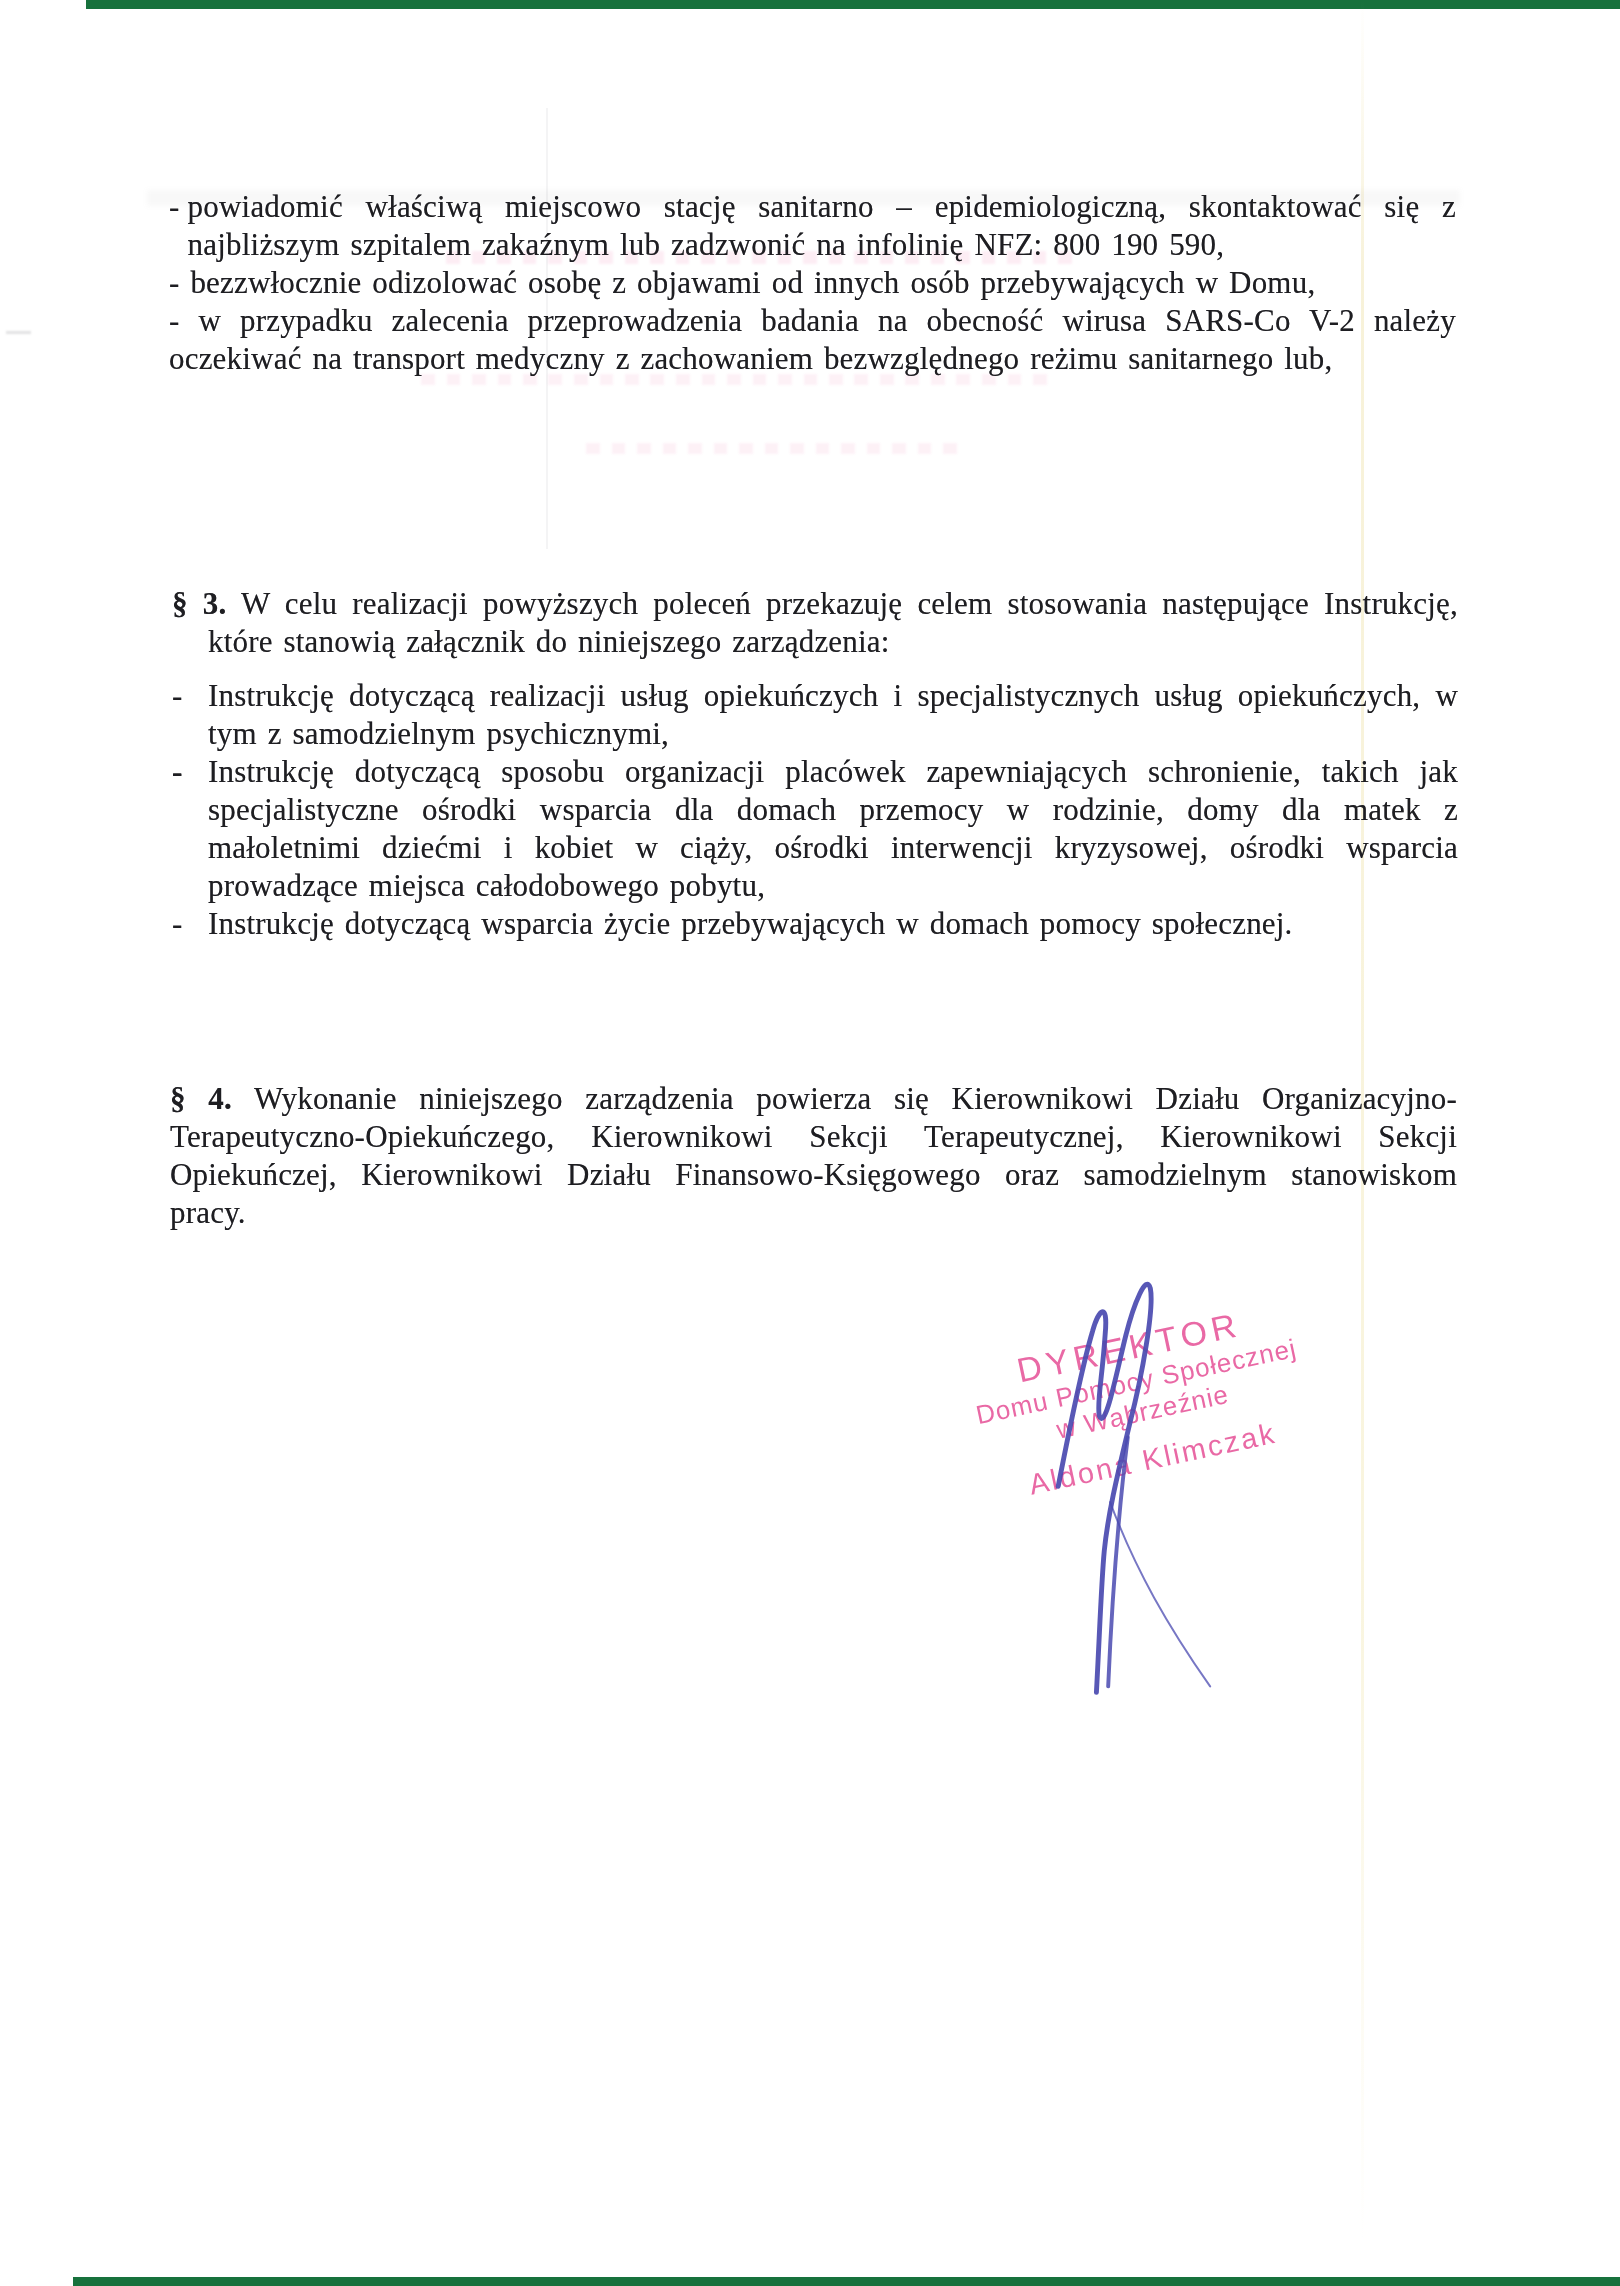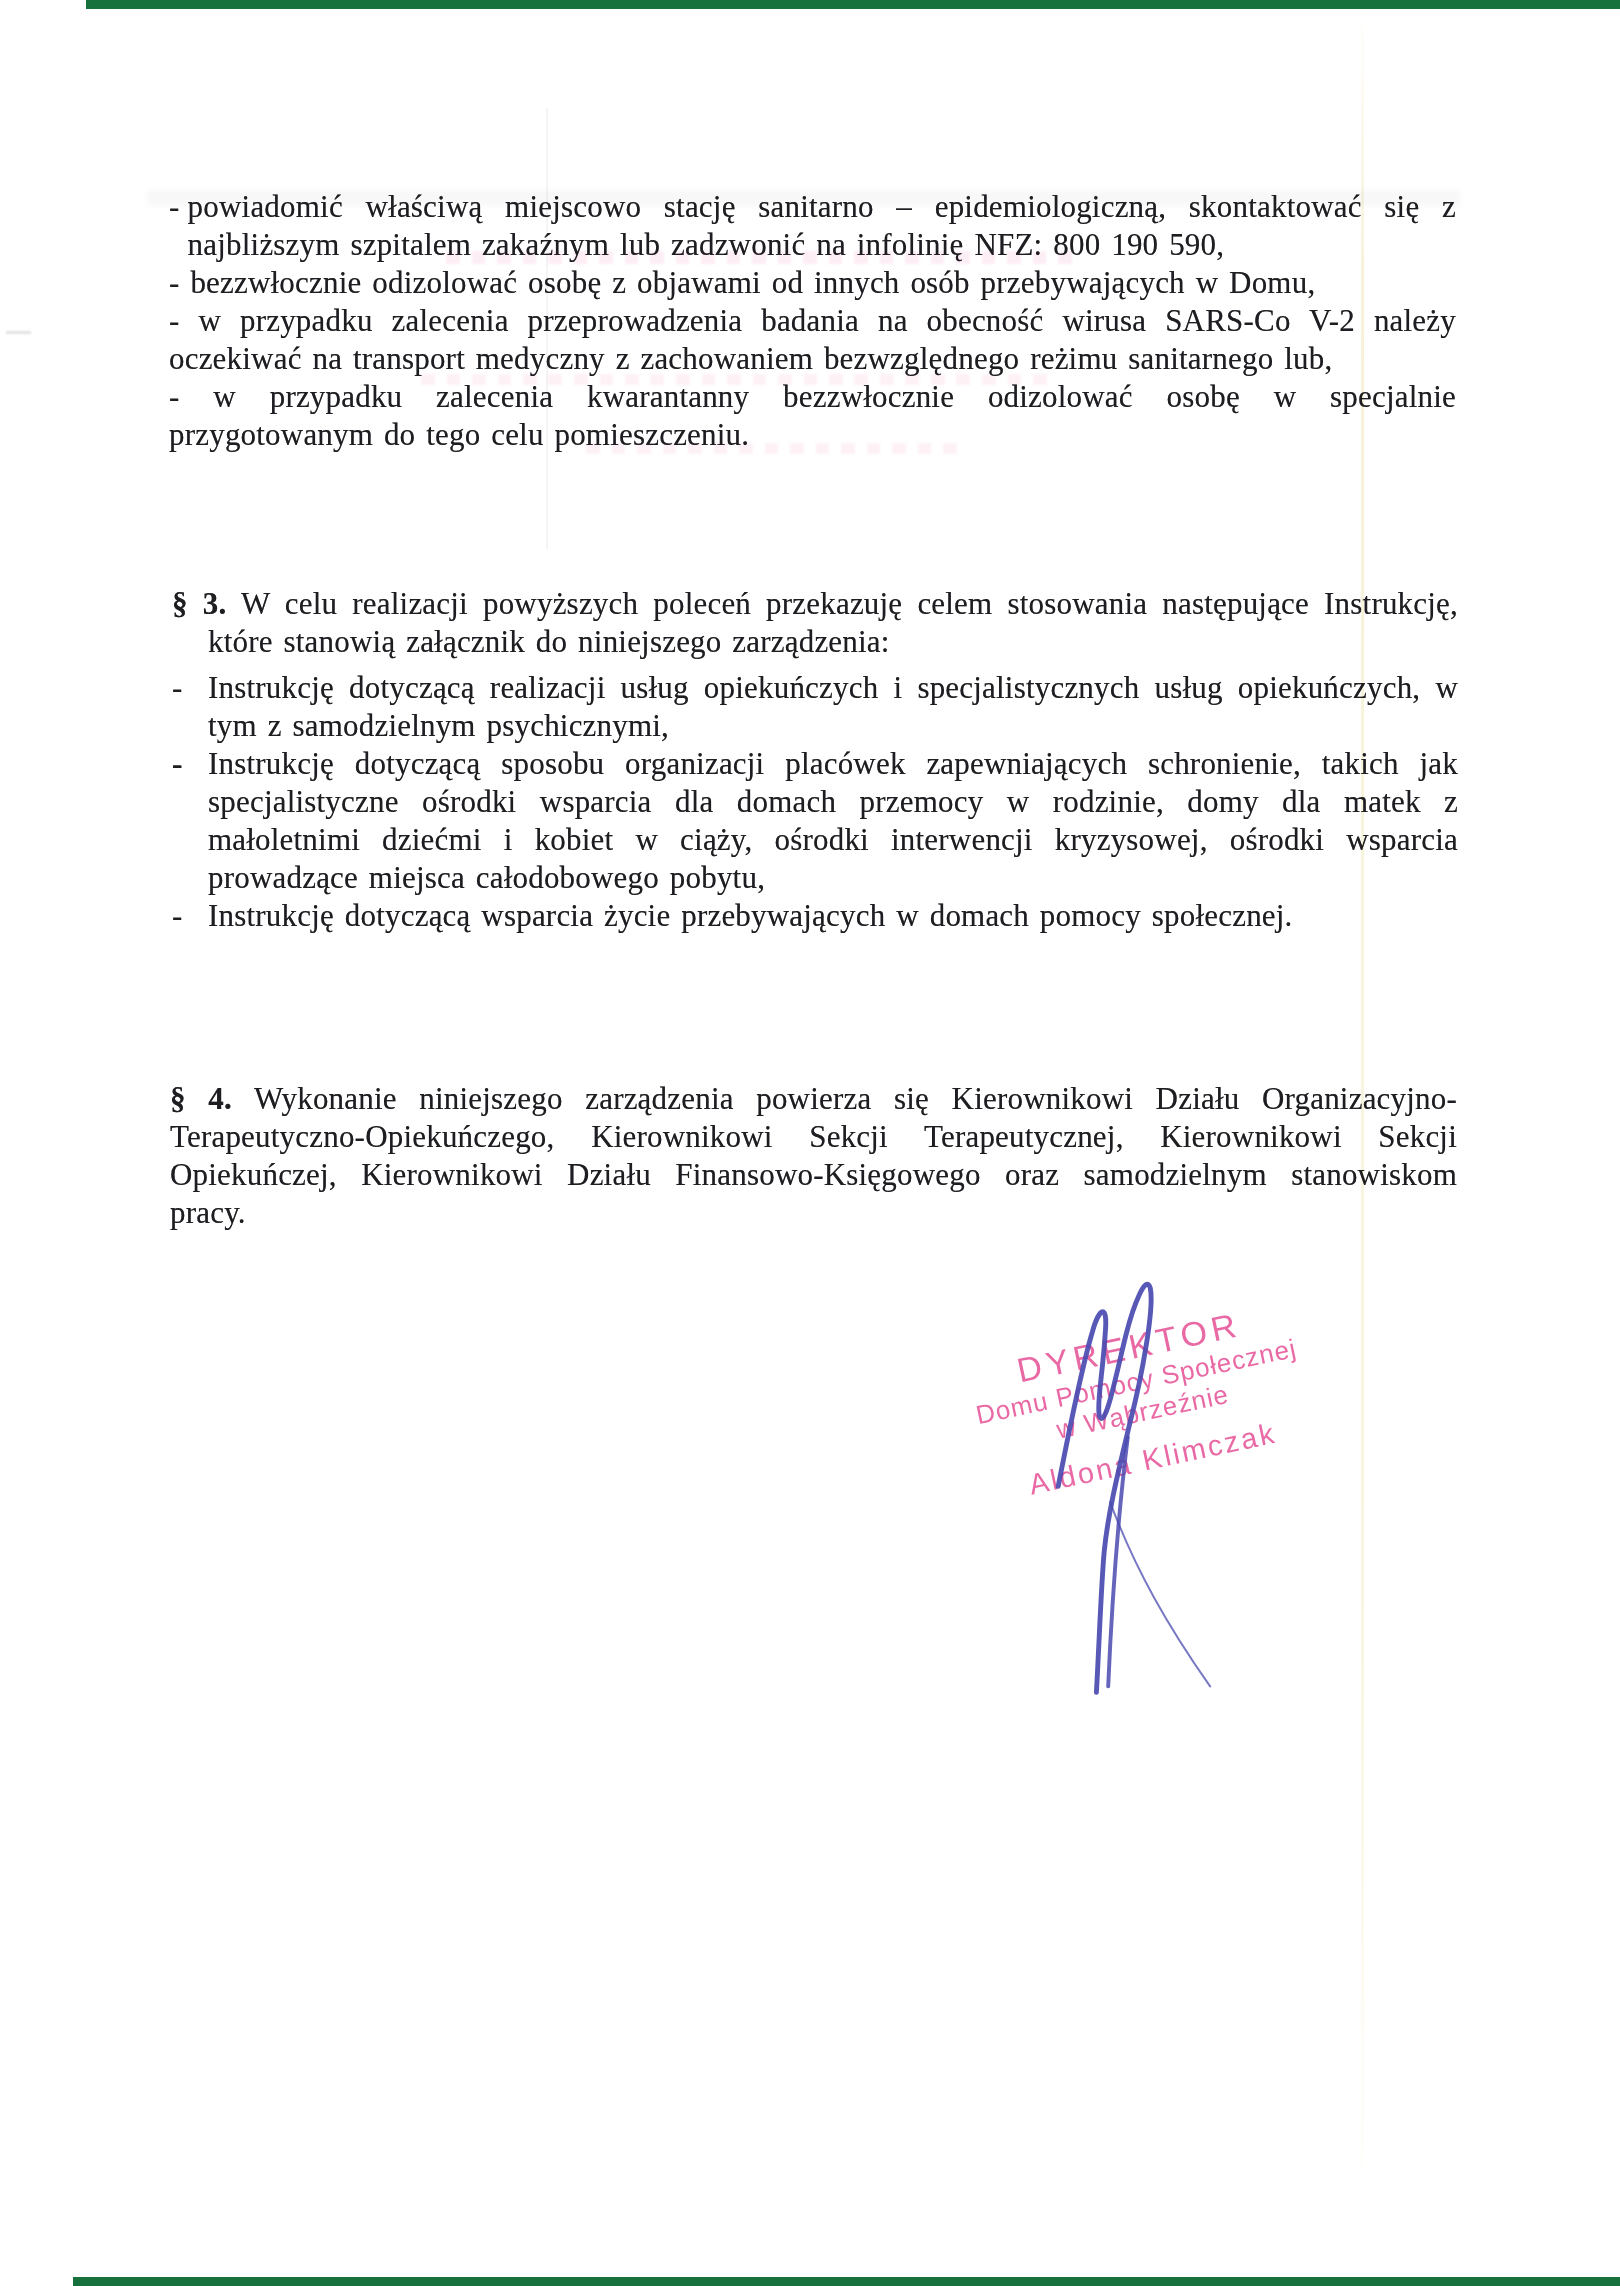--- a/index.html
+++ b/index.html
@@ -30,21 +30,21 @@
 
   
   .tblock{position:absolute;font-size:31px;line-height:38px;letter-spacing:0.2px;word-spacing:2.9px;text-align:justify;text-shadow:0 0 0.5px rgba(20,20,25,.55);}
   #p1{left:169px;top:188px;width:1287px;}
   #s3{left:172px;top:585px;width:1286px;}
   #s4{left:170px;top:1080px;width:1287px;}
   #s5{left:170px;top:1267px;width:1287px;text-align:left;}
   .p1-item{margin:0;}
   .p1-item.hang{position:relative;padding-left:18.6px;}
   .p1-item.hang .marker{position:absolute;left:0;top:0;}
-  .s3-intro{position:relative;padding-left:36px;text-indent:-36px;margin:0 0 8px 0;}
+  .s3-intro{position:relative;padding-left:36px;text-indent:-36px;margin:0 0 16px 0;}
   .s3-item{position:relative;padding-left:36px;margin:0;}
   .s3-item .marker{position:absolute;left:0;top:0;}
   .para-num{font-weight:700;}
   .num-gap{display:inline-block;width:9.8px;}
 
   
   .stamp{
     position:absolute;left:966px;top:1327px;width:349px;
     transform:rotate(-12deg);transform-origin:center center;
     font-family:"Liberation Sans","DejaVu Sans",sans-serif;
@@ -67,21 +67,20 @@
   <div class="ghost g1"></div>
   <div class="ghost g2"></div>
   <div class="ghost g3"></div>
   <div class="smudge"></div>
   <div class="speck"></div>
 
   <div class="tblock" id="p1" style="color: rgb(30, 30, 34);">
     <p class="p1-item hang"><span class="marker">-</span><span>powiadomić właściwą miejscowo stację sanitarno – epidemiologiczną, skontaktować się z najbliższym szpitalem zakaźnym lub zadzwonić na infolinię NFZ: 800 190 590,</span></p>
     <p class="p1-item"><span class="marker">-</span> <span>bezzwłocznie odizolować osobę z objawami od innych osób przebywających w Domu,</span></p>
     <p class="p1-item"><span class="marker">-</span> <span>w przypadku zalecenia przeprowadzenia badania na obecność wirusa SARS-Co V-2 należy oczekiwać na transport medyczny z zachowaniem bezwzględnego reżimu sanitarnego lub,</span></p>
-    <p class="p1-item"><span class="marker">-</span> <span>w przypadku zalecenia kwarantanny bezzwłocznie odizolować osobę w specjalnie przygotowanym do tego celu pomieszczeniu.</span></p>
   </div>
 
   <div class="tblock" id="s3" style="color: rgb(30, 30, 34);">
     <p class="s3-intro"><span class="para-num">§ 3.</span> <span>W celu realizacji powyższych poleceń przekazuję celem stosowania następujące Instrukcję, które stanowią załącznik do niniejszego zarządzenia:</span></p>
     <div>
       <p class="s3-item"><span class="marker">-</span><span>Instrukcję dotyczącą realizacji usług opiekuńczych i specjalistycznych usług opiekuńczych, w tym z samodzielnym psychicznymi,</span></p>
       <p class="s3-item"><span class="marker">-</span></p>
       <p class="s3-item"><span class="marker">-</span><span>Instrukcję dotyczącą sposobu organizacji placówek zapewniających schronienie, takich jak specjalistyczne ośrodki wsparcia dla domach przemocy w rodzinie, domy dla matek z małoletnimi dziećmi i kobiet w ciąży, ośrodki interwencji kryzysowej, ośrodki wsparcia prowadzące miejsca całodobowego pobytu,</span></p>
       <p class="s3-item"><span class="marker">-</span><span>Instrukcję dotyczącą wsparcia życie przebywających w domach pomocy społecznej.</span></p>
     </div>

